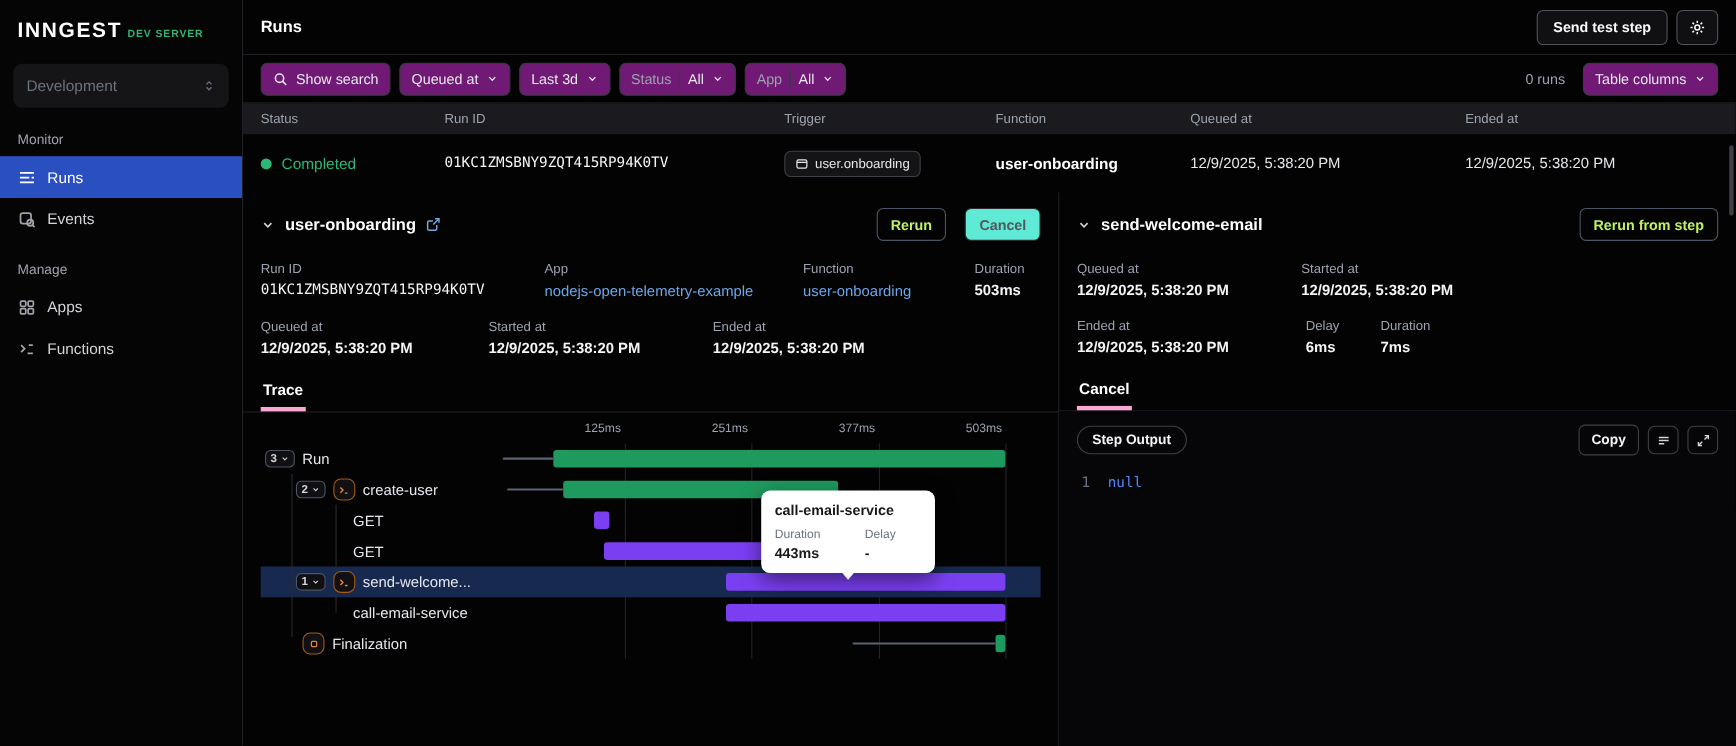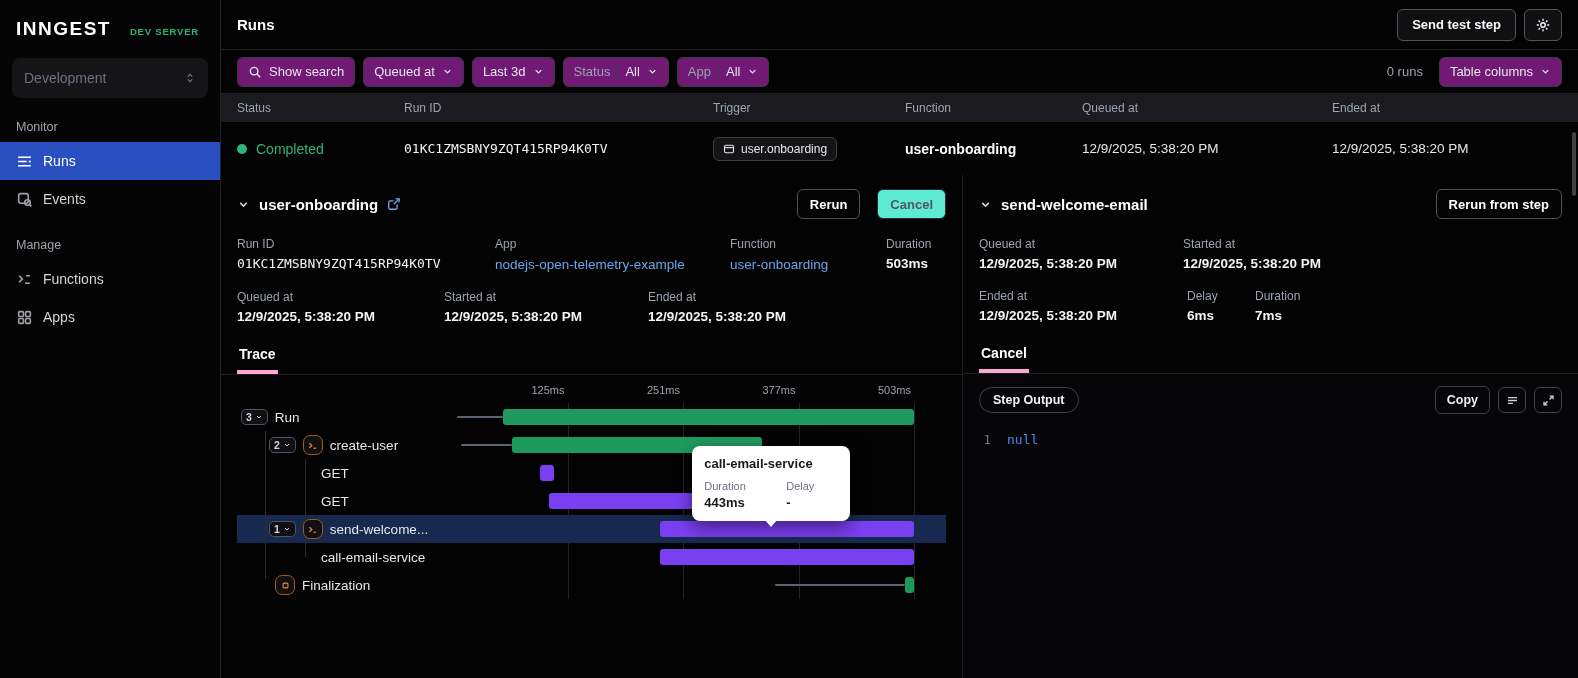--- a/index.html
+++ b/index.html
@@ -8,21 +8,21 @@
     background:#030304; color:#e5e7eb;
     font-family:"Liberation Sans", sans-serif; font-size:14px;
   }
   svg { display:block; }
   .mono { font-family:"DejaVu Sans Mono", monospace; }
 
   .app { display:flex; width:1578px; height:678px; position:relative; }
 
   
   .sidebar { width:221px; flex:0 0 221px; border-right:1px solid #222226; background:#050506; display:flex; flex-direction:column; }
-  .logo-row { padding:18px 16px 8px; display:flex; align-items:baseline; gap:19px; }
+  .logo-row { padding:18px 16px 8px; display:flex; align-items:baseline; gap:5px; }
   .logo { font-weight:800; font-size:19px; letter-spacing:1.5px; color:#ffffff; }
   .logo-badge { font-size:9.5px; font-weight:700; letter-spacing:.8px; color:#2fb575; }
   .env-select { margin:10px 12px 2px; height:40px; background:#151517; border-radius:8px; display:flex; align-items:center; justify-content:space-between; padding:0 12px; color:#6b7280; font-size:14px; cursor:pointer; }
   .section-label { padding:20px 16px 8px; font-size:12.5px; color:#a1a1aa; }
   .nav-item { display:flex; align-items:center; gap:10px; height:38px; padding:0 16px; color:#d4d4d8; cursor:pointer; }
   .nav-item svg { color:#a1a1aa; }
   .nav-item.active { background:#2a4fc0; color:#fff; }
   .nav-item.active svg { color:#fff; }
 
   
@@ -54,21 +54,21 @@
   .date-cell { font-size:13.5px; color:#e5e7eb; }
 
   
   .details { flex:1; min-height:0; display:flex; }
   .pane { display:flex; flex-direction:column; min-height:0; }
   .pane.left { width:742px; flex:0 0 742px; border-right:1px solid #202024; }
   .pane.right { flex:1; min-width:0; }
   .pane-header { display:flex; align-items:center; gap:9px; padding:14px 16px 8px; }
   .pane-title { font-size:15px; font-weight:700; color:#fff; }
   .grow { flex:1; }
-  .sm-btn { height:30px; display:inline-flex; align-items:center; padding:0 12px; border:1px solid #4b5563; border-radius:6px; background:transparent; color:#ffffff; font-size:13px; font-weight:600; cursor:pointer; }
+  .sm-btn { height:30px; display:inline-flex; align-items:center; padding:0 12px; border:1px solid #4b5563; border-radius:6px; background:transparent; color:#bef264; font-size:13px; font-weight:600; cursor:pointer; }
   .sm-btn.disabled { background:#5eead4; border-color:#2a2a2f; color:#55555e; cursor:default; }
   .ext-link { color:#7aa7e8; }
 
   .meta { display:grid; padding:0 16px; margin-top:10px; }
   .meta.lg1 { grid-template-columns:258px 235px 156px 1fr; }
   .meta.lg2 { grid-template-columns:207px 204px 1fr; margin-top:18px; }
   .meta.rg1 { grid-template-columns:204px 1fr; }
   .meta.rg2 { grid-template-columns:208px 68px 1fr; margin-top:18px; }
   .flabel { font-size:12px; color:#9ca3af; margin-bottom:5px; }
   .fvalue { font-size:13.5px; font-weight:700; color:#f4f4f5; }
@@ -152,34 +152,34 @@
       <svg width="17" height="17" viewBox="0 0 16 16" fill="none" stroke="currentColor" stroke-width="1.5">
           <rect x="2.5" y="2.5" width="9" height="9" rx="2"></rect>
           <circle cx="10.8" cy="10.8" r="2.6"></circle>
           <path d="M12.8 12.8l1.7 1.7"></path>
         </svg>
       <span>Events</span>
     </div>
     <div class="section-label">Manage</div>
     <div class="nav-item">
       <svg width="17" height="17" viewBox="0 0 16 16" fill="none" stroke="currentColor" stroke-width="1.5">
-          <path d="M3 4.5l3 3-3 3"></path>
-          <path d="M8.5 11.5H13"></path>
-          <path d="M9.5 4.5H13"></path>
-        </svg>
-      <span>Functions</span>
-    </div>
-    <div class="nav-item">
-      <svg width="17" height="17" viewBox="0 0 16 16" fill="none" stroke="currentColor" stroke-width="1.5">
           <rect x="2.5" y="2.5" width="4.5" height="4.5" rx="1"></rect>
           <rect x="9" y="2.5" width="4.5" height="4.5" rx="1"></rect>
           <rect x="2.5" y="9" width="4.5" height="4.5" rx="1"></rect>
           <rect x="9" y="9" width="4.5" height="4.5" rx="1"></rect>
         </svg>
       <span>Apps</span>
+    </div>
+    <div class="nav-item">
+      <svg width="17" height="17" viewBox="0 0 16 16" fill="none" stroke="currentColor" stroke-width="1.5">
+          <path d="M3 4.5l3 3-3 3"></path>
+          <path d="M8.5 11.5H13"></path>
+          <path d="M9.5 4.5H13"></path>
+        </svg>
+      <span>Functions</span>
     </div>
   </aside>
 
   <main class="main">
 
     <div class="topbar">
       <span class="topbar-title">Runs</span>
       <div class="topbar-right">
         <button class="btn">
           <span>Send test step</span>

